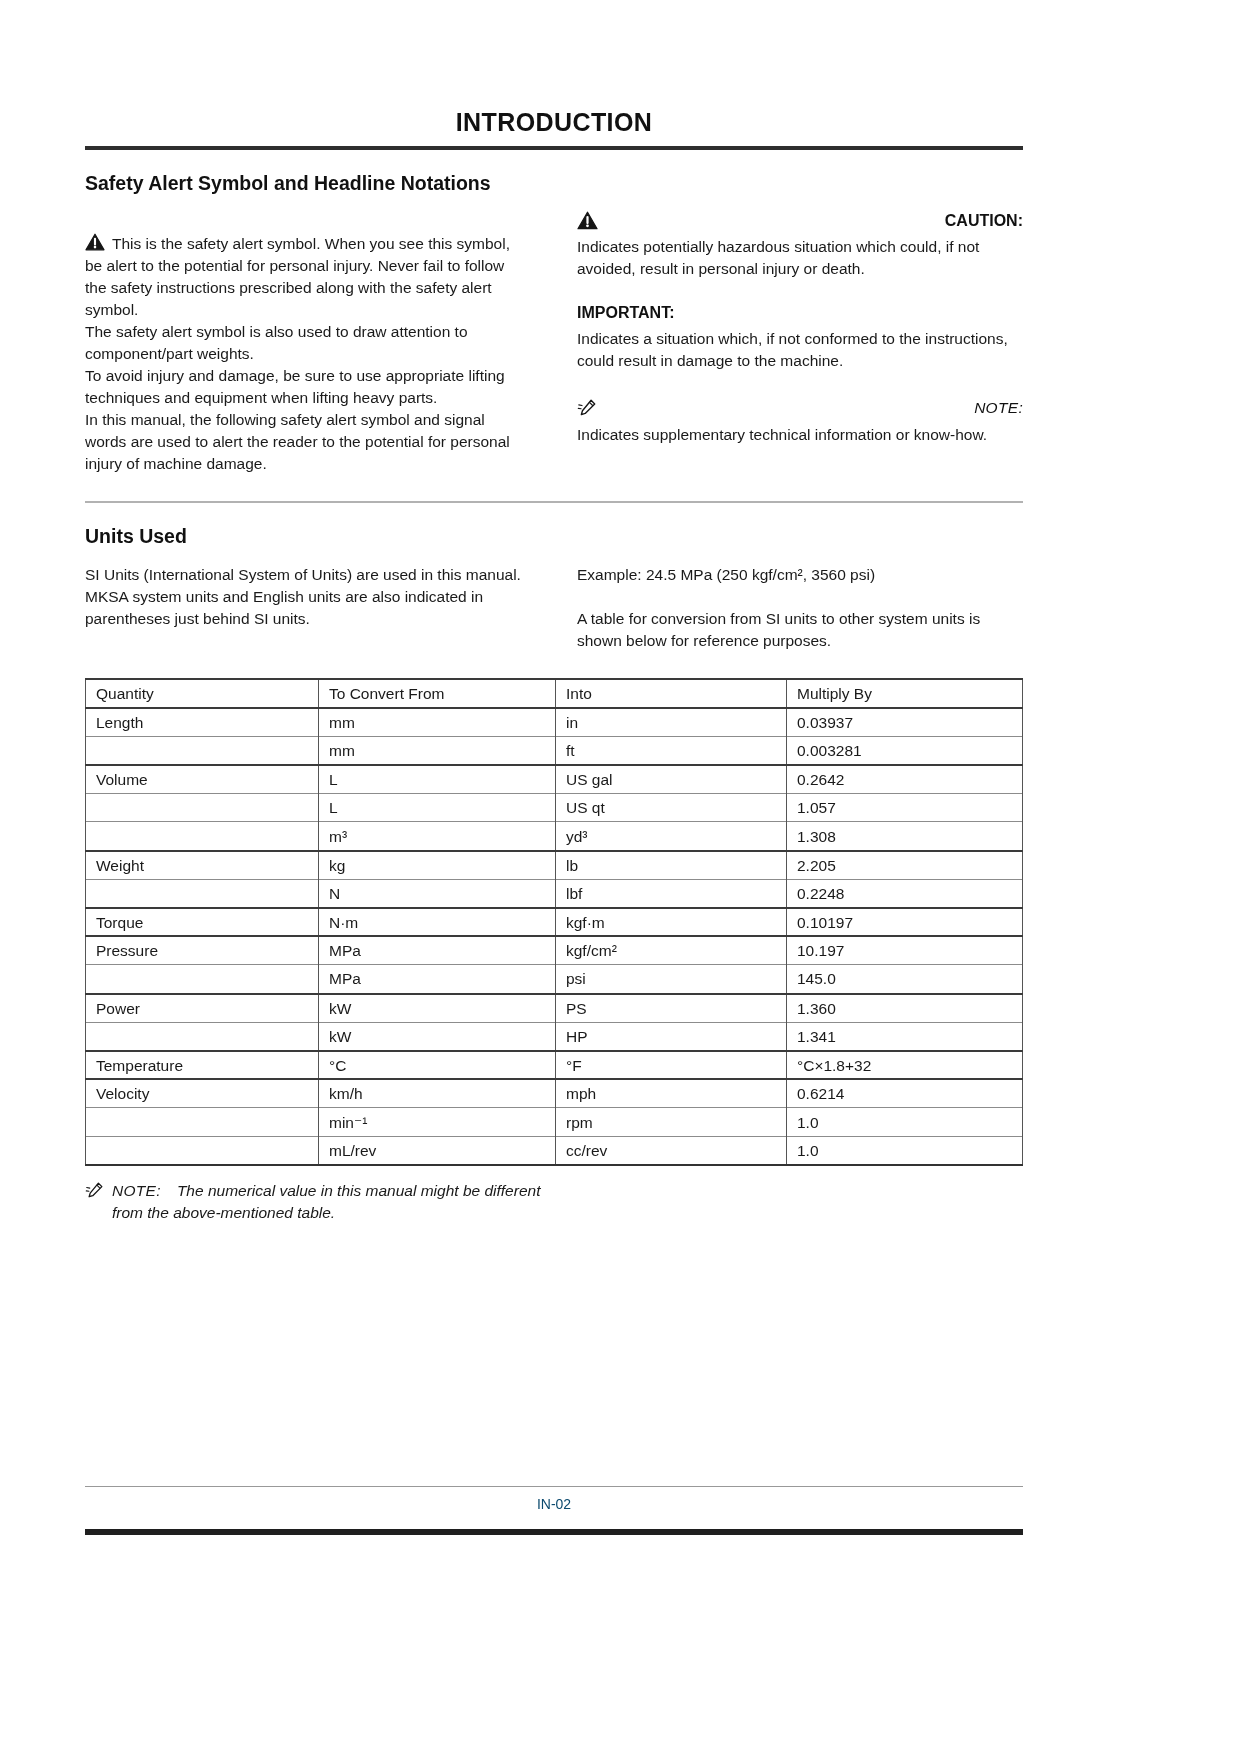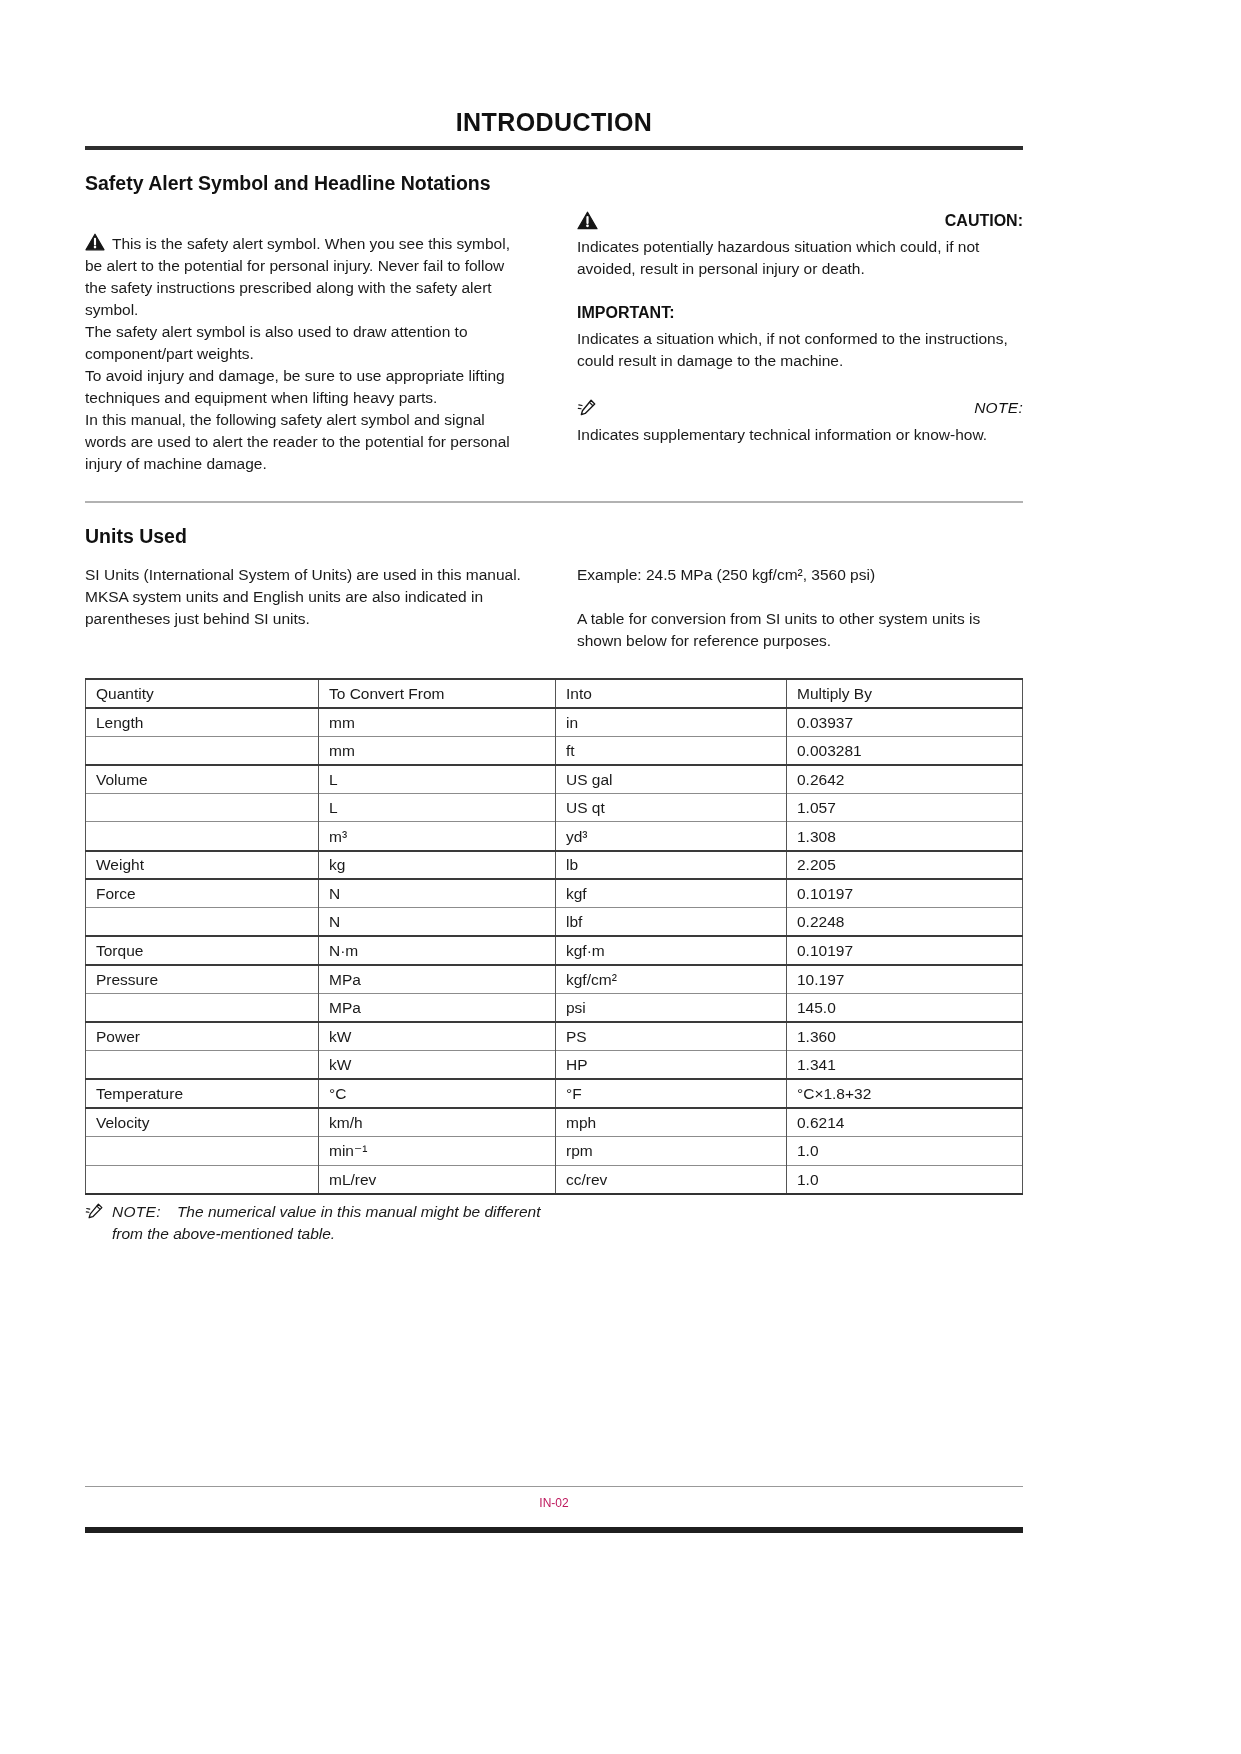--- a/index.html
+++ b/index.html
@@ -51,28 +51,28 @@
   table.conv-table col.c2 { width:237px; }
   table.conv-table col.c3 { width:231px; }
   table.conv-table th, table.conv-table td {
     height:28.6px; padding:3px 10px; text-align:left; vertical-align:middle;
     font-weight:normal; border-left:1px solid #555; border-right:1px solid #555;
     line-height:19px;
   }
   tr.group-start th, tr.group-start td { border-top:2px solid #3a3a3a; }
   tr.sub-row td { border-top:1px solid #8c8c8c; }
 
-  .table-note { display:flex; margin-top:6px; width:470px; }
+  .table-note { display:flex; margin-top:14px; width:470px; }
   .table-note .icon { margin-top:1px; margin-right:8px; }
   .table-note .note-body { font-size:15.5px; line-height:22px; font-style:italic; }
   .table-note .note-label { margin-right:16px; letter-spacing:0.3px; }
 
   .footer { position:absolute; left:85px; top:1486px; width:938px; }
   .footer-rule { border-top:1.5px solid #999; }
-  .footer-text { text-align:center; margin-top:9px; font-size:12px; color:#be185d; }
+  .footer-text { text-align:center; margin-top:9px; font-size:14px; color:#0c4a6e; }
   .footer-bar { margin-top:17px; height:6px; background:#1f1f1f; }
 
   svg { display:block; }
 </style>
 </head>
 <body>
 
 <div class="page">
   <div class="content">
 
@@ -186,26 +186,20 @@
             <td>m³</td>
             <td>yd³</td>
             <td>1.308</td>
           </tr>
           <tr class="group-start">
             <td>Weight</td>
             <td>kg</td>
             <td>lb</td>
             <td>2.205</td>
           </tr>
-          <tr class="group-start">
-            <td>Force</td>
-            <td>N</td>
-            <td>kgf</td>
-            <td>0.10197</td>
-          </tr>
           <tr class="sub-row">
             <td></td>
             <td>N</td>
             <td>lbf</td>
             <td>0.2248</td>
           </tr>
           <tr class="group-start">
             <td>Torque</td>
             <td>N·m</td>
             <td>kgf·m</td>

